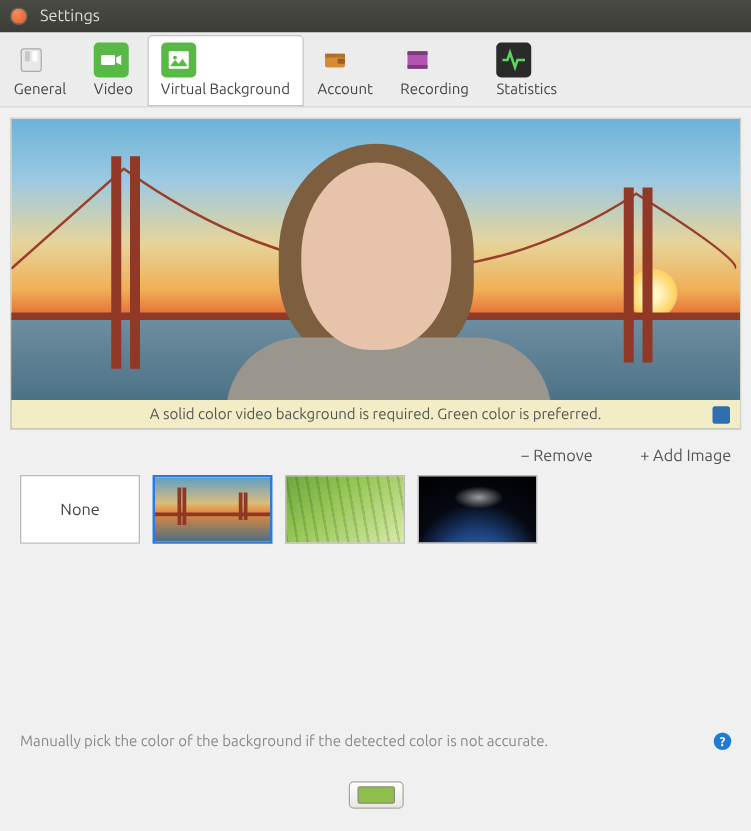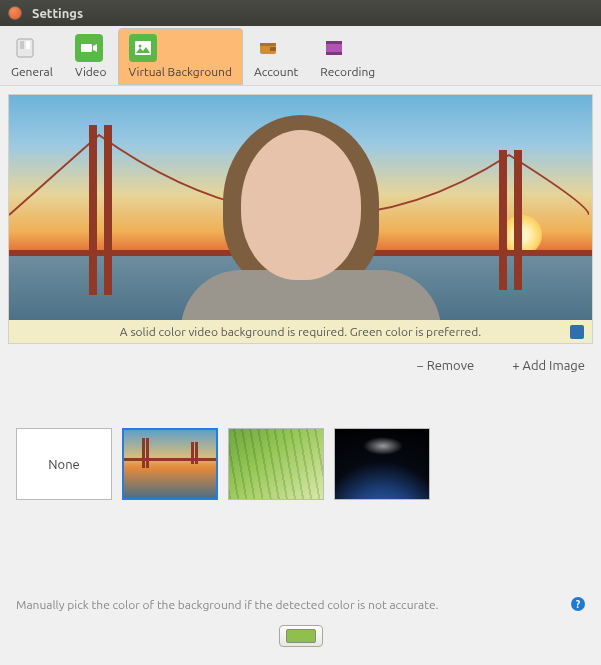--- a/index.html
+++ b/index.html
@@ -21,41 +21,41 @@
       font-weight: 500;
     }
     .win-close {
       width: 14px;
       height: 14px;
       border-radius: 50%;
       background: radial-gradient(circle at 35% 30%, #f78a5c, #e25e27);
       margin-right: 10px;
       border: 1px solid #6a6a60;
     }
-    .titlebar-text { font-size: 13px; font-weight: bold; color: #dcdcd7;}
+    .titlebar-text { font-size: 13px; font-weight: normal; color: #dcdcd7;}
     .toolbar {
       display: flex;
       background: #ececec;
       border-bottom: 1px solid #d7d7d7;
       padding-top: 2px;
     }
     .toolbar .tab {
       display: flex;
       flex-direction: column;
       align-items: flex-start;
       justify-content: flex-start;
       padding: 5px 10px 6px 10px;
       cursor: pointer;
       border: 1px solid transparent;
       border-radius: 4px 4px 0 0;
       font-size: 12px;
       color: #444;
     }
     .toolbar .tab.active {
-      background: #fdba74;
+      background: #ffffff;
       border: 1px solid #c4c4c4;
     }
     .toolbar .tab svg { width: 24px; height: 24px; }
     .toolbar .iconwrap {
       width: 28px; height: 28px;
       display:flex; align-items:center; justify-content:center;
       border-radius: 4px;
       margin-bottom: 3px;
     }
     .preview {
@@ -137,27 +137,26 @@
       display:flex; align-items:center;
       padding: 6px 16px 4px 16px;
       color:#6a6a6a;
     }
     .section-row .spacer { flex:1; }
     .section-row .action { color:#555; margin-left: 38px; cursor:pointer; font-size:13px; }
     .thumbs {
       display:flex; gap: 10px; padding: 4px 16px 16px 16px;
     }
     .thumb {
-      width: 96px; height: 72px;
+      width: 96px; height: 55px;
       border: 1px solid #bbb;
       background:#fff;
       cursor:pointer;
       position:relative;
       overflow:hidden;
-      margin-top:48px;
     }
     .thumb.selected { border: 2px solid #2a7ae2; }
     .thumb-none {
       display:flex; align-items:center; justify-content:center;
       font-size:13px; color:#444;
     }
     .thumb-bridge .mini-sky {
       position:absolute; inset:0;
       background: linear-gradient(to bottom, #5f9fc8 0%, #d9bd7a 40%, #e68a3a 55%, #4c6f84 100%);
     }
@@ -175,21 +174,21 @@
     }
     .thumb-earth::after {
       content:''; position:absolute; left:30%; top:8px; width:40px; height:18px;
       background: radial-gradient(ellipse, rgba(255,255,255,.6), transparent 70%);
     }
     .footer-area {
       position:absolute; left:0; right:0; bottom:0;
       padding: 0 16px 18px 16px;
     }
     .color-note {
-      font-size: 12px; color:#888; margin-bottom: 14px;
+      font-size: 12px; color:#888; margin-bottom: 25px;
       display:flex; align-items:center;
     }
     .help-icon {
       width:14px; height:14px; border-radius:50%;
       background:#1f7ad6; color:#fff;
       display:inline-flex; align-items:center; justify-content:center;
       font-size:10px; font-weight:bold;
       margin-left:auto;
     }
     .color-well {
@@ -257,20 +256,28 @@
   </div>
   <div class="tab">
     <div class="iconwrap">
       <svg viewBox="0 0 24 24">
           <rect x="4" y="5" width="16" height="14" rx="1" fill="#b254b2"></rect>
           <rect x="4" y="5" width="16" height="3" fill="#7b3a7b"></rect>
           <rect x="4" y="16" width="16" height="3" fill="#7b3a7b"></rect>
         </svg>
     </div>
     <span>Recording</span>
+  </div>
+  <div class="tab">
+    <div class="iconwrap" style="background:#2a2a2a">
+      <svg viewBox="0 0 24 24">
+          <path d="M3 12h4l2-6 4 12 2-6h6" fill="none" stroke="#5bd65b" stroke-width="2"></path>
+        </svg>
+    </div>
+    <span>Statistics</span>
   </div>
 </div>
 
 <div class="preview">
   <div class="sky"></div>
   <div class="water"></div>
   <div class="sun"></div>
   <svg class="cable" viewBox="0 0 580 200" preserveAspectRatio="none">
     <path d="M0 90 Q 90 10 90 10 Q 300 160 500 30 Q 580 80 580 90" fill="none" stroke="#9a3f2c" stroke-width="2"></path>
   </svg>

